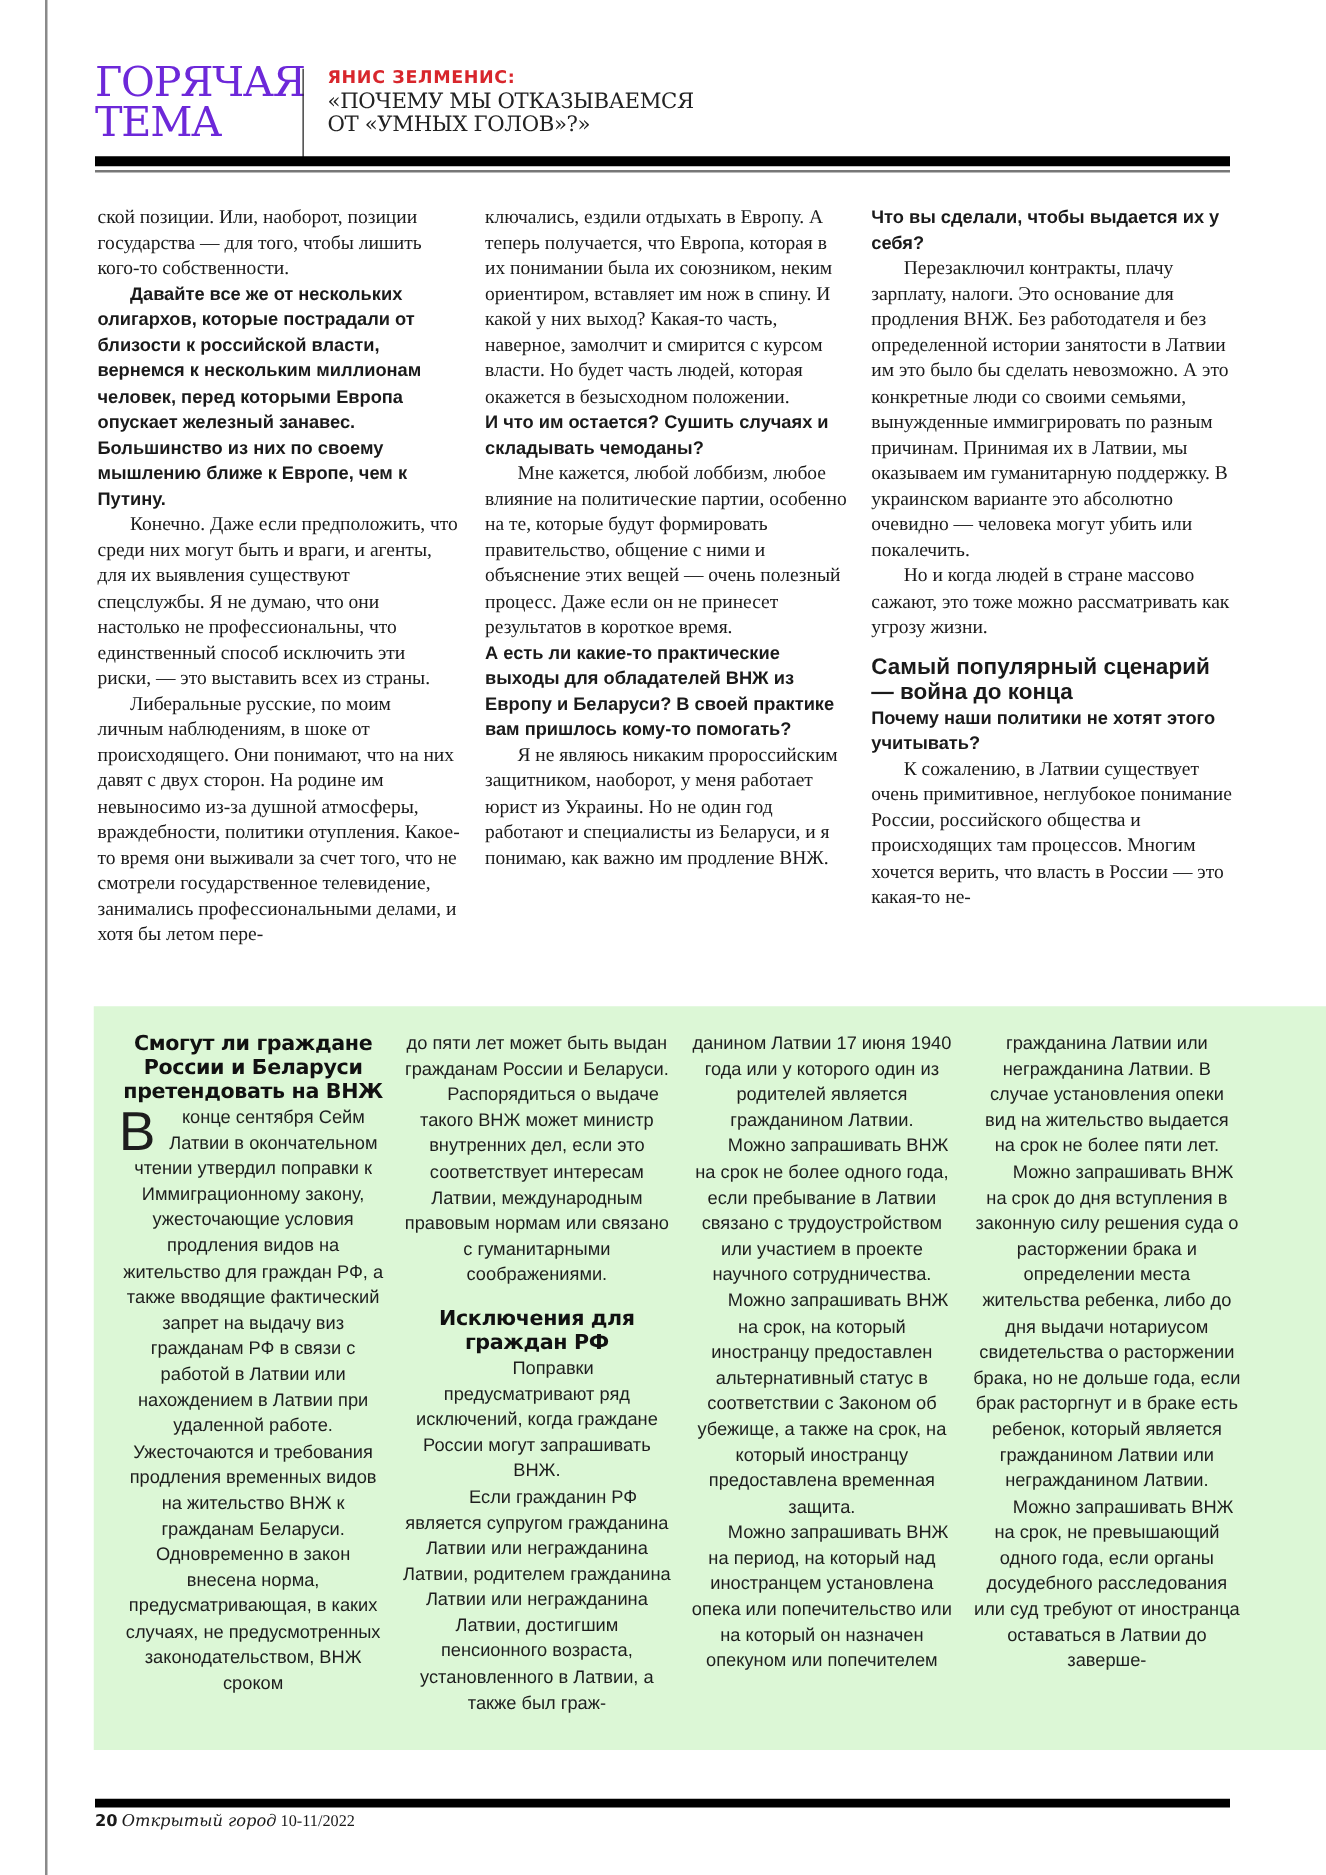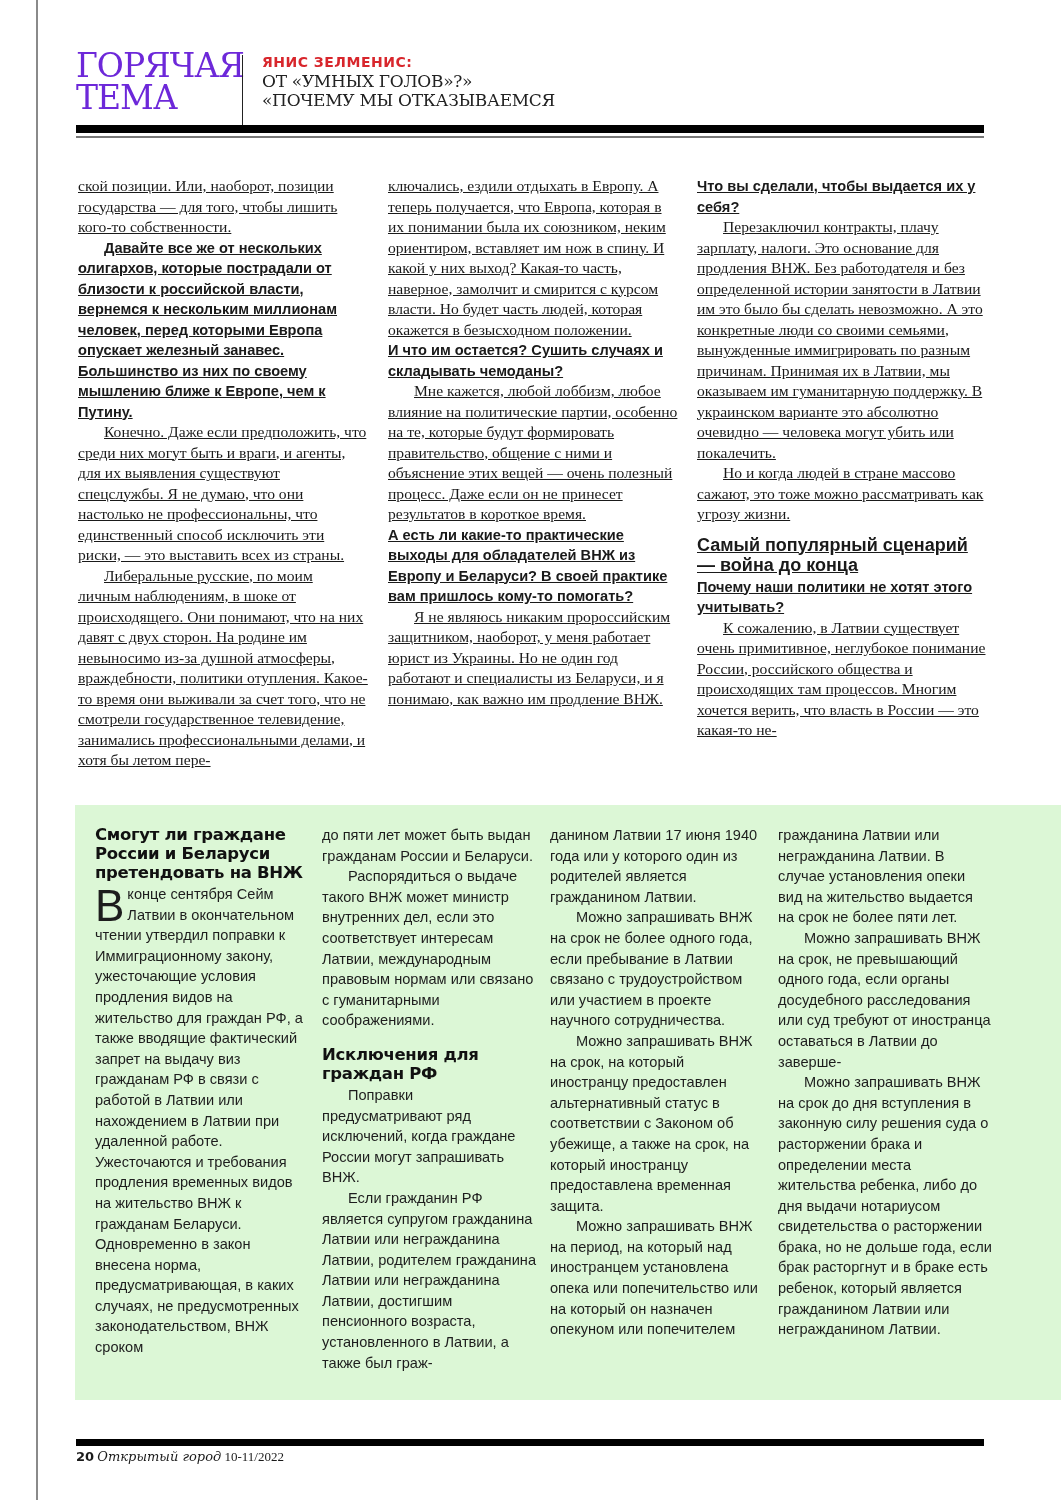--- a/index.html
+++ b/index.html
@@ -14,33 +14,33 @@
     font-size: 33px; line-height: 32px; letter-spacing: -1px; font-weight: normal; }
   .rubric div { white-space: nowrap; }
   .hdr-divider { position: absolute; left: 242px; top: 55px; width: 1px; height: 72px; background: #222; }
   .hdr-title { position: absolute; left: 262px; top: 52px; width: 420px; }
   .hdr-name { font-family: "DejaVu Sans", sans-serif; font-weight: 900; color: #d8262c; font-size: 14px; line-height: 20px; letter-spacing: 0.5px; }
   .hdr-quote { font-family: "DejaVu Serif", serif; font-size: 17px; line-height: 19px; color: #222; letter-spacing: -0.3px; }
   .hdr-rule-thick { position: absolute; left: 76px; top: 125px; width: 908px; height: 8px; background: #000; }
   .hdr-rule-thin { position: absolute; left: 76px; top: 136px; width: 908px; height: 2px; background: #777; }
 
   
-  .col { position: absolute; top: 176px; width: 290px; font-size: 15.6px; line-height: 20.5px; text-decoration: underline; }
+  .col { position: absolute; top: 164px; width: 290px; font-size: 15.6px; line-height: 20.5px; }
   .col p { margin: 0; text-align: left; }
   .col p.ind { text-indent: 26px; }
   .col .q { font-family: "Liberation Sans", sans-serif; font-weight: bold; font-size: 14.6px; line-height: 20.5px; }
   .col .q.ind { text-indent: 26px; }
   .col h3 { margin: 10px 0 2px 0; font-family: "Liberation Sans", sans-serif; font-weight: 900; font-size: 18px; line-height: 20px; }
   #col1 { left: 78px; }
   #col2 { left: 388px; }
   #col3 { left: 697px; }
 
   
   .box { position: absolute; left: 75px; top: 805px; width: 986px; height: 595px; background: #dcf7d6; }
-  .bcol { position: absolute; top: 20px; width: 215px; font-family: "Liberation Sans", sans-serif; font-size: 14.6px; line-height: 20.6px; color: #1d1d1d; }
+  .bcol { position: absolute; top: 20px; width: 215px; font-family: "Liberation Sans", sans-serif; font-size: 14.6px; line-height: 20.6px; color: #1d1d1d; text-align: center; }
   .bcol p { margin: 0; }
   .bcol p.ind { text-indent: 26px; }
   .bcol h3 { margin: 0 0 2px 0; font-family: "DejaVu Sans", sans-serif; font-weight: 900; font-size: 16.5px; line-height: 19px; letter-spacing: -0.3px; color: #111; }
   .bcol h3.mid { margin-top: 14px; }
   .dropcap { float: left; font-size: 44px; line-height: 36px; margin: 4px 3px 0 0; font-family: "Liberation Sans", sans-serif; }
   #b1 { left: 20px; }
   #b2 { left: 247px; }
   #b3 { left: 475px; }
   #b4 { left: 703px; }
 
@@ -55,22 +55,22 @@
 
 <div class="spine"></div>
 
 <div class="rubric">
   <div>ГОРЯЧАЯ</div>
   <div>ТЕМА</div>
 </div>
 <div class="hdr-divider"></div>
 <div class="hdr-title">
   <div class="hdr-name">ЯНИС ЗЕЛМЕНИС:</div>
+  <div class="hdr-quote">«ПОЧЕМУ МЫ ОТКАЗЫВАЕМСЯ</div>
   <div class="hdr-quote">ОТ «УМНЫХ ГОЛОВ»?»</div>
-  <div class="hdr-quote">«ПОЧЕМУ МЫ ОТКАЗЫВАЕМСЯ</div>
 </div>
 <div class="hdr-rule-thick"></div>
 <div class="hdr-rule-thin"></div>
 
 <div class="col" id="col1">
   <p>ской позиции. Или, наоборот, позиции государства — для того, чтобы лишить кого-то собственности.</p>
   <p class="q ind">Давайте все же от нескольких олигархов, которые пострадали от близости к российской власти, вернемся к нескольким миллионам человек, перед которыми Европа опускает железный занавес. Большинство из них по своему мышлению ближе к Европе, чем к Путину.</p>
   <p class="ind">Конечно. Даже если предположить, что среди них могут быть и враги, и агенты, для их выявления существуют спецслужбы. Я не думаю, что они настолько не профессиональны, что единственный способ исключить эти риски, — это выставить всех из страны.</p>
   <p class="ind">Либеральные русские, по моим личным наблюдениям, в шоке от происходящего. Они понимают, что на них давят с двух сторон. На родине им невыносимо из-за душной атмосферы, враждебности, политики отупления. Какое-то время они выживали за счет того, что не смотрели государственное телевидение, занимались профессиональными делами, и хотя бы летом пере-</p>
 </div>
@@ -105,22 +105,22 @@
     <p class="ind">Если гражданин РФ является супругом гражданина Латвии или негражданина Латвии, родителем гражданина Латвии или негражданина Латвии, достигшим пенсионного возраста, установленного в Латвии, а также был граж-</p>
   </div>
   <div class="bcol" id="b3">
     <p>данином Латвии 17 июня 1940 года или у которого один из родителей является гражданином Латвии.</p>
     <p class="ind">Можно запрашивать ВНЖ на срок не более одного года, если пребывание в Латвии связано с трудоустройством или участием в проекте научного сотрудничества.</p>
     <p class="ind">Можно запрашивать ВНЖ на срок, на который иностранцу предоставлен альтернативный статус в соответствии с Законом об убежище, а также на срок, на который иностранцу предоставлена временная защита.</p>
     <p class="ind">Можно запрашивать ВНЖ на период, на который над иностранцем установлена опека или попечительство или на который он назначен опекуном или попечителем</p>
   </div>
   <div class="bcol" id="b4">
     <p>гражданина Латвии или негражданина Латвии. В случае установления опеки вид на жительство выдается на срок не более пяти лет.</p>
+    <p class="ind">Можно запрашивать ВНЖ на срок до дня вступления в законную силу решения суда о расторжении брака и определении места жительства ребенка, либо до дня выдачи нотариусом свидетельства о расторжении брака, но не дольше года, если брак расторгнут и в браке есть ребенок, который является гражданином Латвии или негражданином Латвии.</p>
     <p class="ind">Можно запрашивать ВНЖ на срок, не превышающий одного года, если органы досудебного расследования или суд требуют от иностранца оставаться в Латвии до заверше-</p>
-    <p class="ind">Можно запрашивать ВНЖ на срок до дня вступления в законную силу решения суда о расторжении брака и определении места жительства ребенка, либо до дня выдачи нотариусом свидетельства о расторжении брака, но не дольше года, если брак расторгнут и в браке есть ребенок, который является гражданином Латвии или негражданином Латвии.</p>
   </div>
 </div>
 
 <div class="foot-rule"></div>
 <div class="foot">
   <span class="pg">20</span>
   <span class="mag">Открытый город</span>
   <span>10-11/2022</span>
 </div>
 

